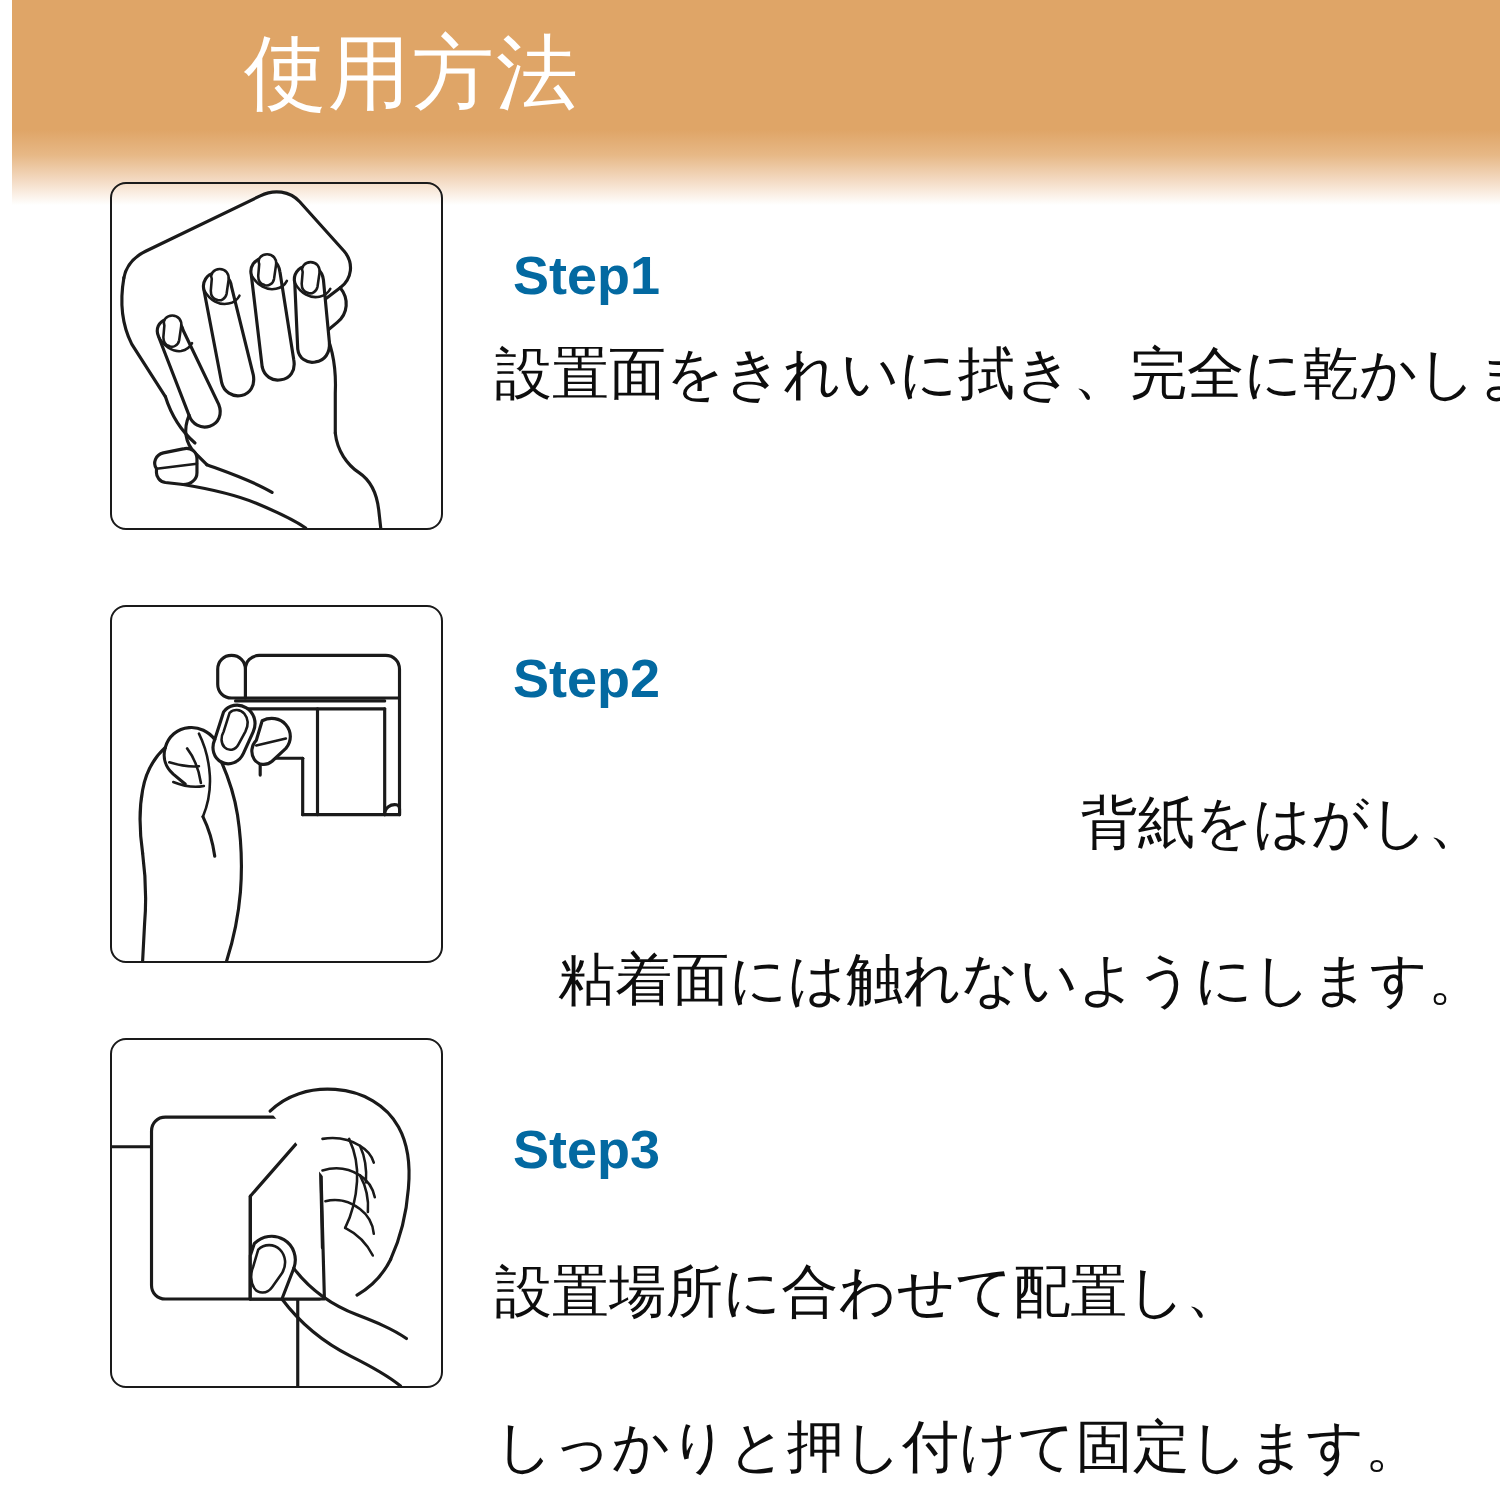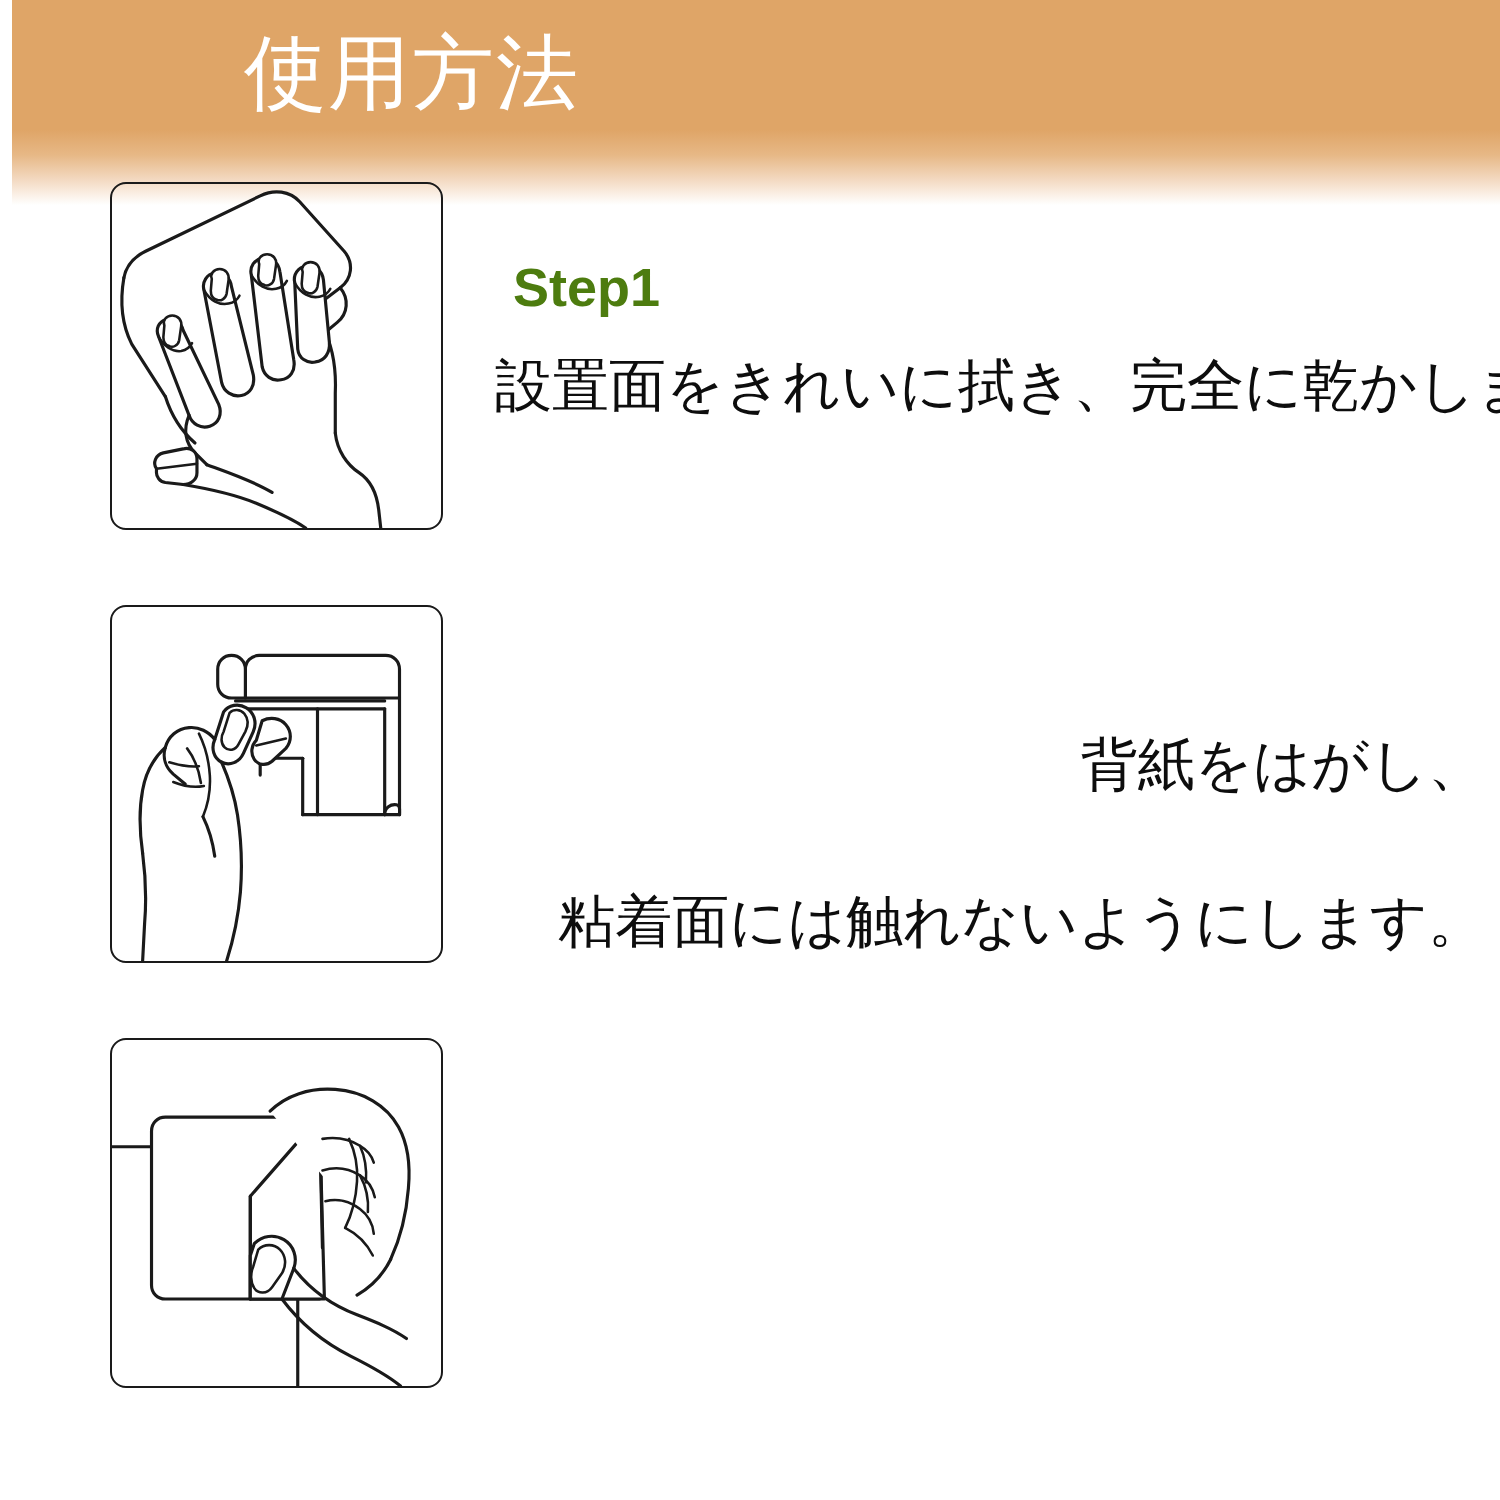--- a/index.html
+++ b/index.html
@@ -77,24 +77,24 @@
   .step-text {
     position: absolute;
     left: 495px;
     top: 0;
     width: 990px;
   }
 
   .step-heading {
     font-size: 54px;
     font-weight: bold;
-    color: #4d7c0f;
+    color: #0369a1;
     letter-spacing: 0px;
     white-space: nowrap;
-    margin: 16px;
+    margin: 4px;
     padding: 0;
     line-height: 1.0;
   }
 
   .step-body {
     font-size: 57px;
     color: #0d0d0d;
     line-height: 1.38;
     margin: 0;
     padding: 0;
@@ -226,20 +226,21 @@
       <path class="line-art" d="M54 142 C42 153 34 168 31 185 C27 206 28 228 31 249"></path>
       <path class="line-art" d="M31 249 C34 272 35 296 33 320 L31 358"></path>
 
       <path class="line-art" d="M111 157 C118 173 124 191 127 210 C131 236 132 262 130 288 C128 312 123 336 116 358"></path>
 
       <path class="line-art" d="M92 212 C98 224 102 238 104 252"></path>
     </svg>
   </div>
 
   <div class="step-text" id="step-text-2">
+    <div class="step-heading">Step2</div>
     <div class="step-body">背紙をはがし、</div>
     <div class="step-body">粘着面には触れないようにします。</div>
   </div>
 </div>
 
 <div class="step-row" id="step-row-3">
 
   <div class="step-figure">
     <svg viewBox="0 0 333 350" preserveAspectRatio="none">
 
@@ -265,13 +266,18 @@
       <path class="line-art-thin" d="M236 190 C248 196 258 206 264 218"></path>
 
       <path class="line-art fill-white" d="M144 206 C152 198 164 196 174 202 C184 208 188 220 184 231 L172 262 L140 262 L140 218 Z"></path>
       <path class="line-art-thin fill-white" d="M148 212 C154 206 164 206 170 212 C176 218 177 228 172 236 L162 250 C157 257 148 257 144 251 C140 245 140 236 143 229 Z"></path>
 
       <path class="line-art" d="M184 231 C200 252 222 268 248 278 C266 285 284 292 298 302"></path>
       <path class="line-art" d="M172 262 C190 286 214 306 242 320 C262 330 280 340 292 350"></path>
     </svg>
   </div>
 
+  <div class="step-text" id="step-text-3">
+    <div class="step-heading">Step3</div>
+    <div class="step-body">設置場所に合わせて配置し、</div>
+    <div class="step-body">しっかりと押し付けて固定します。</div>
+  </div>
 </div>
 
 </body></html>

